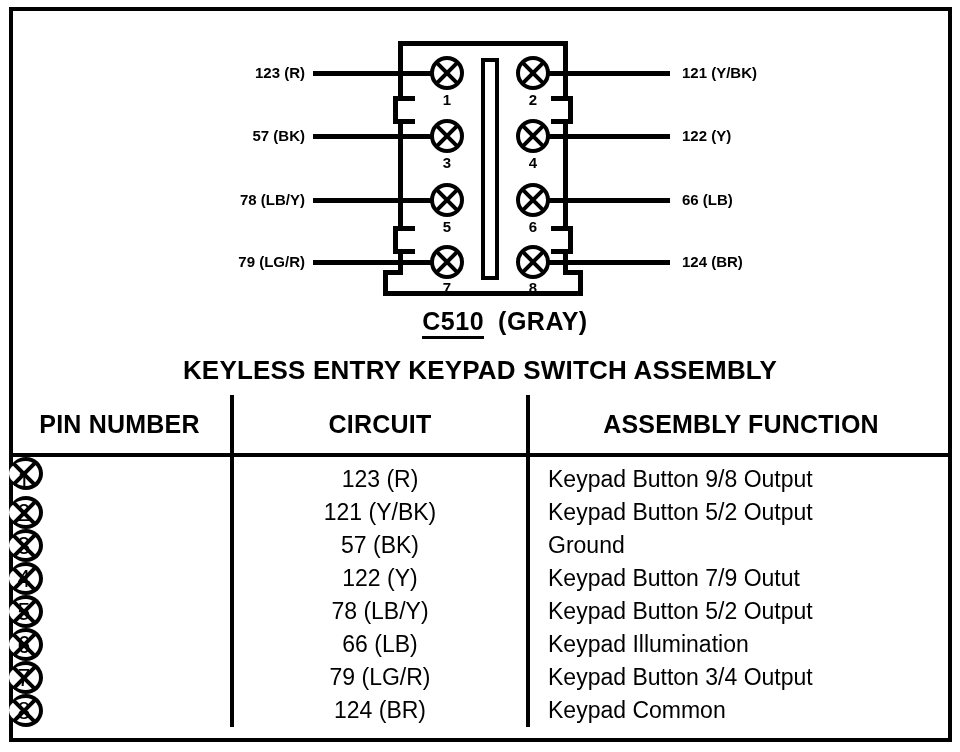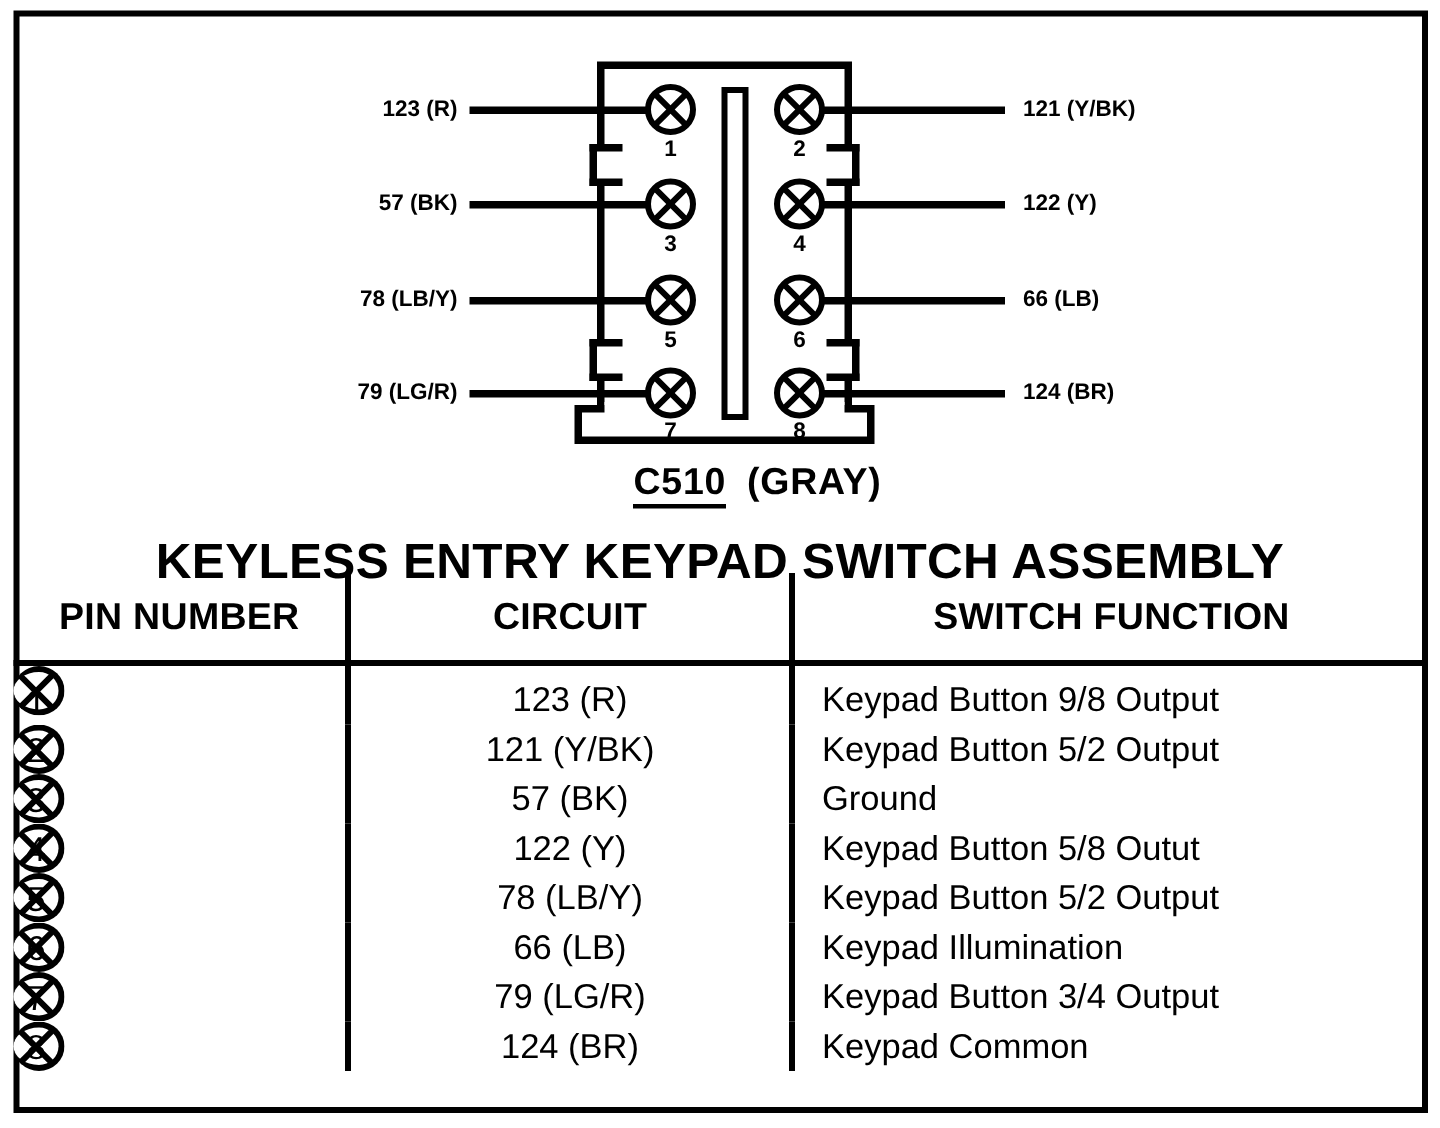--- a/index.html
+++ b/index.html
@@ -139,28 +139,28 @@
   #caption .u{
     border-bottom:3px solid #000;
     padding-bottom:1px;
   }
   #caption .gap{display:inline-block;width:14px;}
   #assy-title{
     position:absolute;
     left:0;top:355px;
     width:960px;
     text-align:center;
-    font-size:33px;
+    font-size:26px;
     font-weight:bold;
     letter-spacing:0.2px;
   }
   
   #pintable{
     position:absolute;
-    left:9px;top:382px;
+    left:9px;top:395px;
     width:943px;
     border-collapse:collapse;
     table-layout:fixed;
   }
   #pintable col.c1{width:223px;}
   #pintable col.c2{width:296px;}
   #pintable col.c3{width:424px;}
   #pintable th{
     border:4px solid #000;
     border-top:none;
@@ -262,21 +262,21 @@
   <table id="pintable">
     <colgroup>
         <col class="c1">
         <col class="c2">
         <col class="c3">
       </colgroup>
     <thead>
       <tr>
         <th class="first">PIN NUMBER</th>
         <th>CIRCUIT</th>
-        <th class="last">SWITCH FUNCTION</th>
+        <th class="last">ASSEMBLY FUNCTION</th>
       </tr>
     </thead>
     <tbody>
       <tr class="firstrow">
         <td class="pin first">1</td>
         <td class="cir">123 (R)</td>
         <td class="fn last">Keypad Button 9/8 Output</td>
       </tr>
       <tr>
         <td class="pin first">2</td>
@@ -284,21 +284,21 @@
         <td class="fn last">Keypad Button 5/2 Output</td>
       </tr>
       <tr>
         <td class="pin first">3</td>
         <td class="cir">57 (BK)</td>
         <td class="fn last">Ground</td>
       </tr>
       <tr>
         <td class="pin first">4</td>
         <td class="cir">122 (Y)</td>
-        <td class="fn last">Keypad Button 5/8 Outut</td>
+        <td class="fn last">Keypad Button 7/9 Outut</td>
       </tr>
       <tr>
         <td class="pin first">5</td>
         <td class="cir">78 (LB/Y)</td>
         <td class="fn last">Keypad Button 5/2 Output</td>
       </tr>
       <tr>
         <td class="pin first">6</td>
         <td class="cir">66 (LB)</td>
         <td class="fn last">Keypad Illumination</td>

